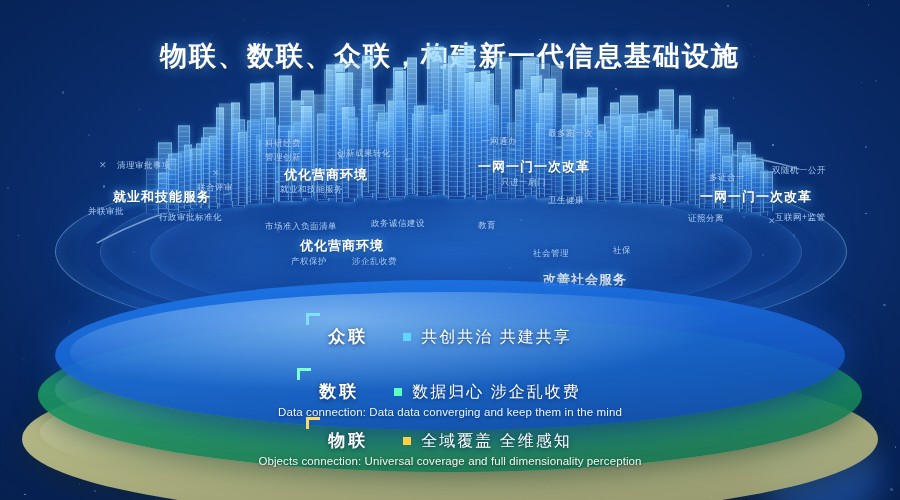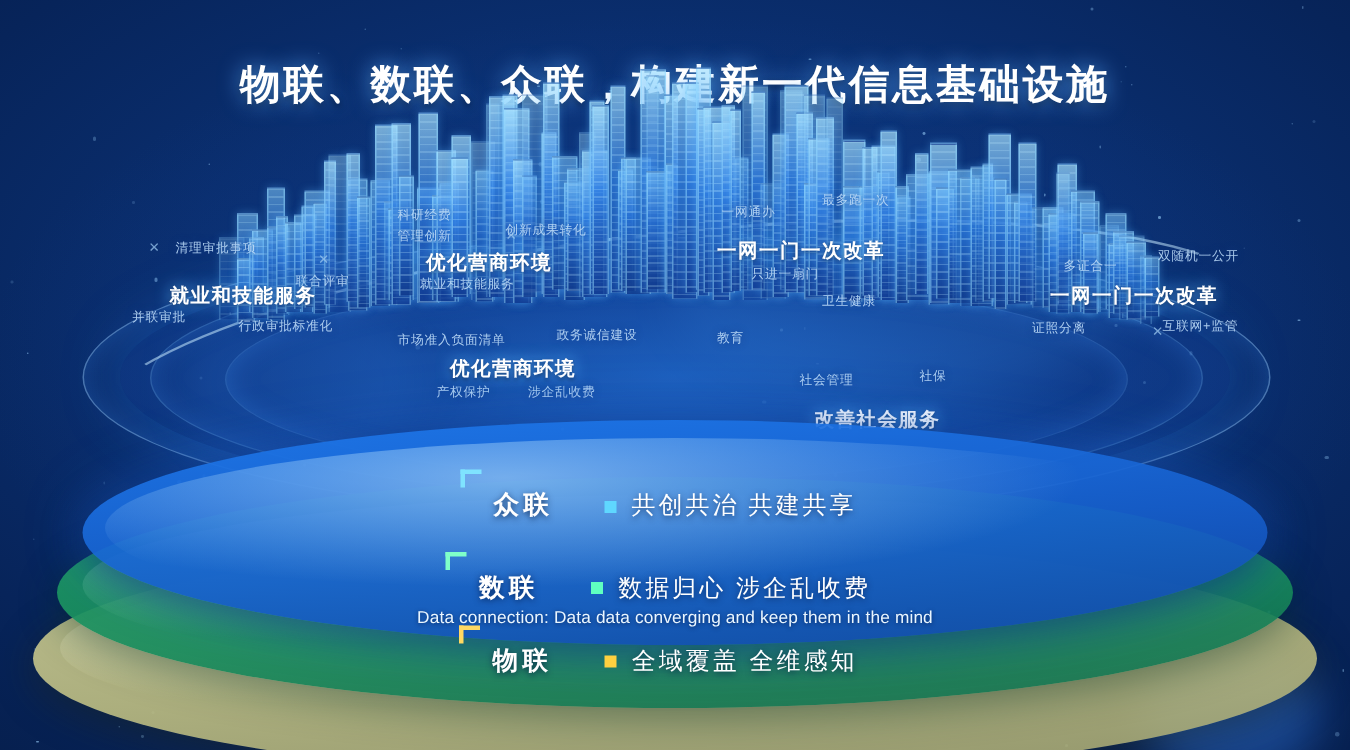--- a/index.html
+++ b/index.html
@@ -121,21 +121,21 @@
   #row-objects .sq{background:#ffd040;}
   .row .cn-sub{
     font-size:16px;color:#ffffff;letter-spacing:2px;font-weight:normal;
     text-shadow:0 1px 4px rgba(0,20,60,.7);
   }
   .row .en{
     display:block;margin-top:3px;font-size:11.5px;color:#eaf6ff;letter-spacing:.1px;
     text-shadow:0 1px 3px rgba(0,20,60,.65);
   }
   #row-objects .en{color:#f6f9e8;}
-  #row-people{top:325px;font-family:Liberation Serif, serif;}
+  #row-people{top:325px;}
   #row-data{top:380px;}
   #row-objects{top:429px;}
 </style>
 </head>
 <body>
 
 <div id="stage">
 
   <div class="glow" style="left: 450px; top: 140px; width: 300px; height: 120px; background: rgba(80, 170, 255, 0.18);"></div>
     <div class="glow" style="left: 120px; top: 200px; width: 160px; height: 110px; background: rgba(60, 150, 255, 0.2);"></div>
@@ -424,15 +424,16 @@
     <span class="en">Data connection: Data data converging and keep them in the mind</span>
   </div>
 
   <div class="row" id="row-objects">
     <span class="cnwrap">
       <span class="bracket"></span>
       <span class="cn-head">物联</span>
       <span class="sq"></span>
       <span class="cn-sub">全域覆盖 全维感知</span>
     </span>
+    <span class="en">Objects connection: Universal coverage and full dimensionality perception</span>
   </div>
 
 </div>
 
 </body></html>

